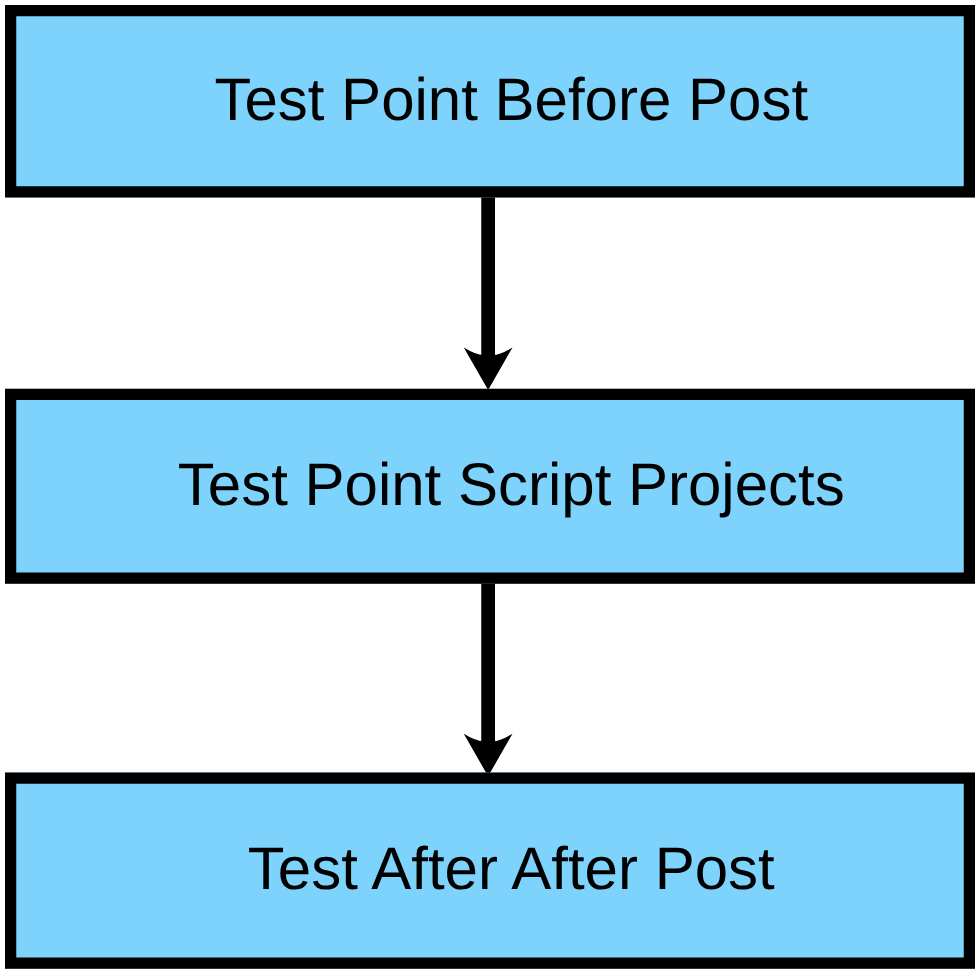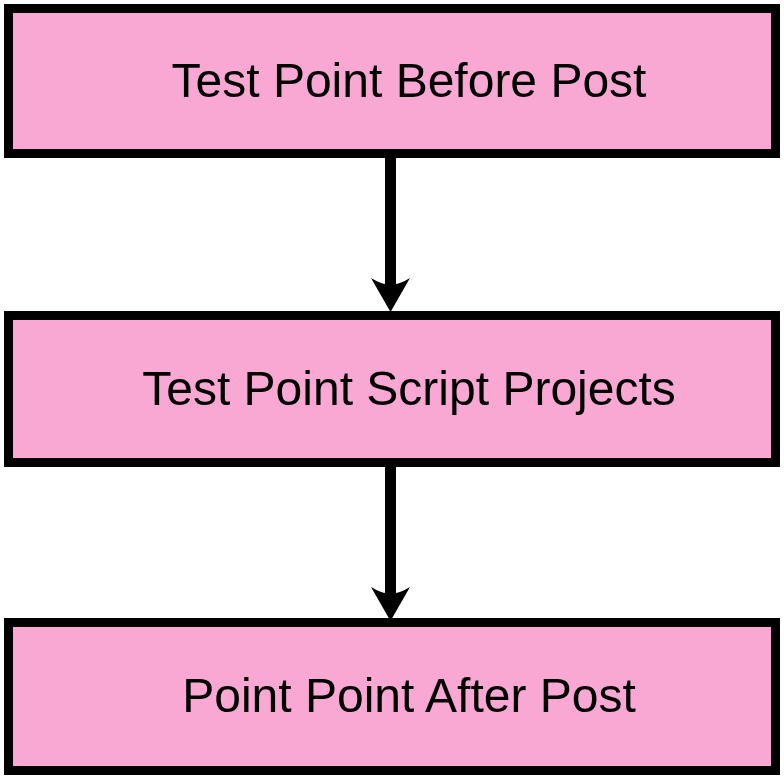--- a/index.html
+++ b/index.html
@@ -14,21 +14,21 @@
   #diagram-canvas {
     position: relative;
     width: 784px;
     height: 784px;
     background: #ffffff;
     overflow: hidden;
   }
   .flow-node {
     position: absolute;
     box-sizing: border-box;
-    background: #f9a8d4;
+    background: #7dd3fc;
     border: 9px solid #000000;
     display: flex;
     align-items: center;
     justify-content: center;
     z-index: 2;
     padding-left: 34px;
   }
   .flow-node-label {
     font-family: "Liberation Sans", sans-serif;
     font-size: 48px;
@@ -98,16 +98,16 @@
   <div class="flow-node" id="node-script-projects">
     <span class="flow-node-label">Test Point Script Projects</span>
   </div>
 
   <svg class="flow-edge" id="edge-script-to-after" viewBox="0 0 72 170" width="72" height="170">
     <rect class="edge-line" x="30" y="0" width="11" height="145"></rect>
     <path class="edge-head" d="M 35.5 162 L 16 128 Q 26 134 31.5 134 L 39.5 134 Q 45 134 55 128 Z"></path>
   </svg>
 
   <div class="flow-node" id="node-after-post">
-    <span class="flow-node-label">Point Point After Post</span>
+    <span class="flow-node-label">Test After After Post</span>
   </div>
 
 </div>
 
 </body></html>

